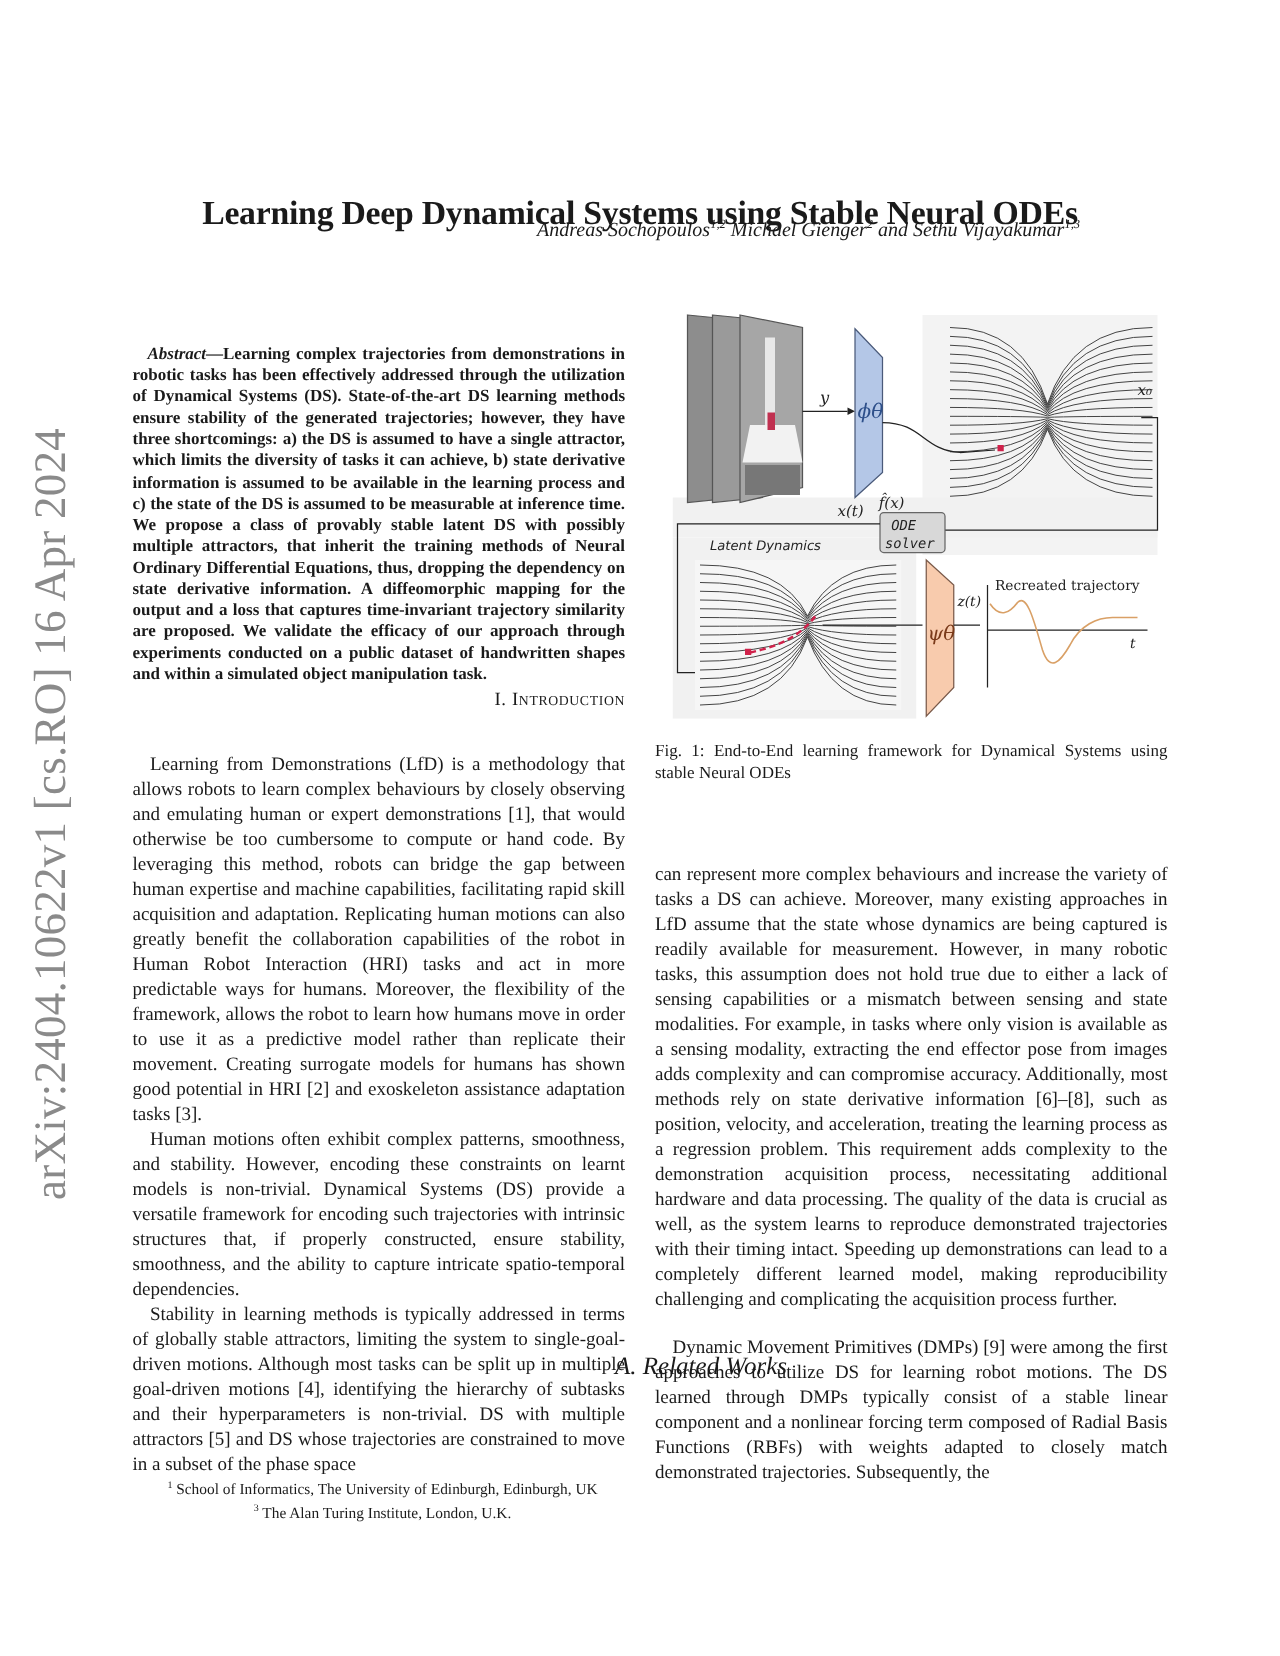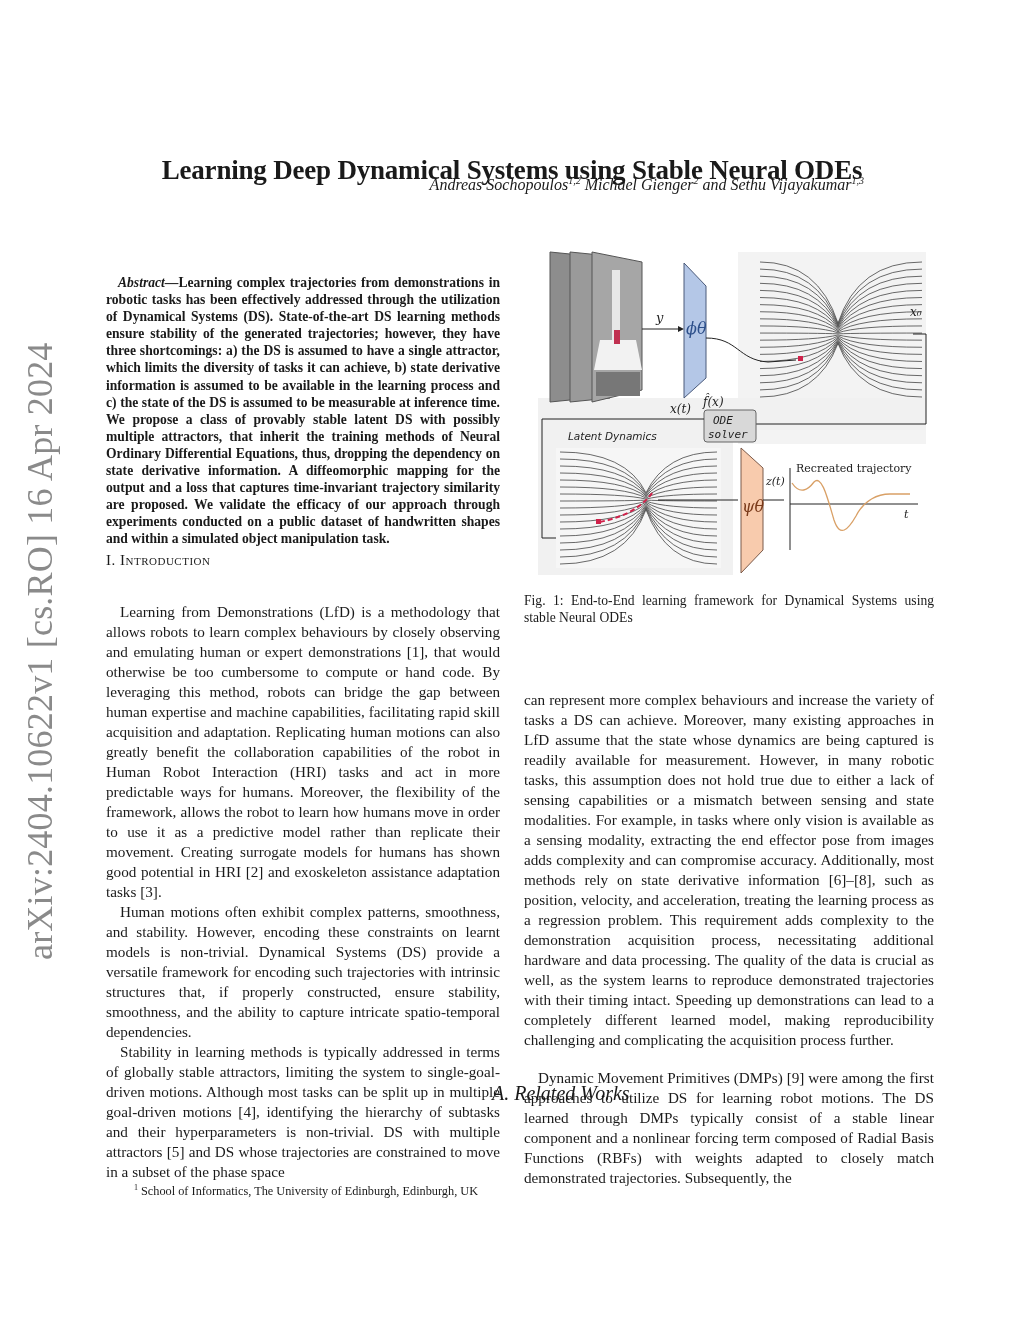--- a/index.html
+++ b/index.html
@@ -10,21 +10,21 @@
       font-size:36px; color:#8a8a8a; white-space:nowrap; line-height:56px; letter-spacing:0.2px; }
   .title { position:absolute; left:0; width:1024px; top:118px; text-align:center;
       font-weight:bold; font-size:27px; letter-spacing:-0.2px;margin-top:37px; }
   .authors { position:absolute; left:0; width:864px; top:176px; text-align:right; font-size:16px;font-style:italic; }
   .authors sup { font-size:10px; vertical-align:super; line-height:0; }
   .col { position:absolute; text-align:justify; font-size:15.2px; line-height:20px;margin-top:24px; }
   .left { left:106px; width:394px; }
   .right { left:524px; width:410px; }
   .abstract { top:250px; font-weight:bold; font-size:13.6px; line-height:17.1px; text-indent:12px; }
   .abstract .ab-label { font-style:italic; font-weight:bold; }
-  .sec-head { position:absolute; left:106px; width:394px; top:552px; text-align:left;
+  .sec-head { position:absolute; left:106px; width:394px; top:552px; text-align:right;
       font-size:15px; letter-spacing:0.5px; }
   .sc { font-variant:small-caps; }
   p { margin:0; text-indent:14px; }
   .intro { top:578px; }
   .footnotes { position:absolute; left:106px; width:400px; top:1180px; font-size:12.3px; line-height:16px;text-align:center; }
   .footnotes sup { font-size:8px; }
   .fig { position:absolute; left:538px; top:250px; width:390px; height:325px; }
   .caption { position:absolute; left:524px; width:410px; top:592px; font-size:13.6px; line-height:17px; text-align:justify; }
   .right-body { top:666px; }
   .subsec { position:absolute; left:492px; top:1082px; font-style:italic; font-size:20px; }
@@ -54,20 +54,21 @@
 </div>
 
 <div class="col left intro">
   <p>Learning from Demonstrations (LfD) is a methodology that allows robots to learn complex behaviours by closely observing and emulating human or expert demonstrations [1], that would otherwise be too cumbersome to compute or hand code. By leveraging this method, robots can bridge the gap between human expertise and machine capabilities, facilitating rapid skill acquisition and adaptation. Replicating human motions can also greatly benefit the collaboration capabilities of the robot in Human Robot Interaction (HRI) tasks and act in more predictable ways for humans. Moreover, the flexibility of the framework, allows the robot to learn how humans move in order to use it as a predictive model rather than replicate their movement. Creating surrogate models for humans has shown good potential in HRI [2] and exoskeleton assistance adaptation tasks [3].</p>
   <p>Human motions often exhibit complex patterns, smoothness, and stability. However, encoding these constraints on learnt models is non-trivial. Dynamical Systems (DS) provide a versatile framework for encoding such trajectories with intrinsic structures that, if properly constructed, ensure stability, smoothness, and the ability to capture intricate spatio-temporal dependencies.</p>
   <p>Stability in learning methods is typically addressed in terms of globally stable attractors, limiting the system to single-goal-driven motions. Although most tasks can be split up in multiple goal-driven motions [4], identifying the hierarchy of subtasks and their hyperparameters is non-trivial. DS with multiple attractors [5] and DS whose trajectories are constrained to move in a subset of the phase space</p>
 </div>
 
 <div class="footnotes">
   <div><sup>1</sup> <span>School of Informatics, The University of Edinburgh, Edinburgh, UK</span></div>
+  <div><sup>3</sup> <span>The Alan Turing Institute, London, U.K.</span></div>
 </div>
 
 <svg class="fig" viewBox="0 0 390 325" xmlns="http://www.w3.org/2000/svg">
 
   <rect x="200" y="2" width="188" height="192" fill="#f3f3f3"></rect>
 
   <rect x="0" y="148" width="388" height="32" fill="#f1f1f1"></rect>
   <rect x="0" y="180" width="195" height="145" fill="#f1f1f1"></rect>
 
   <g>

